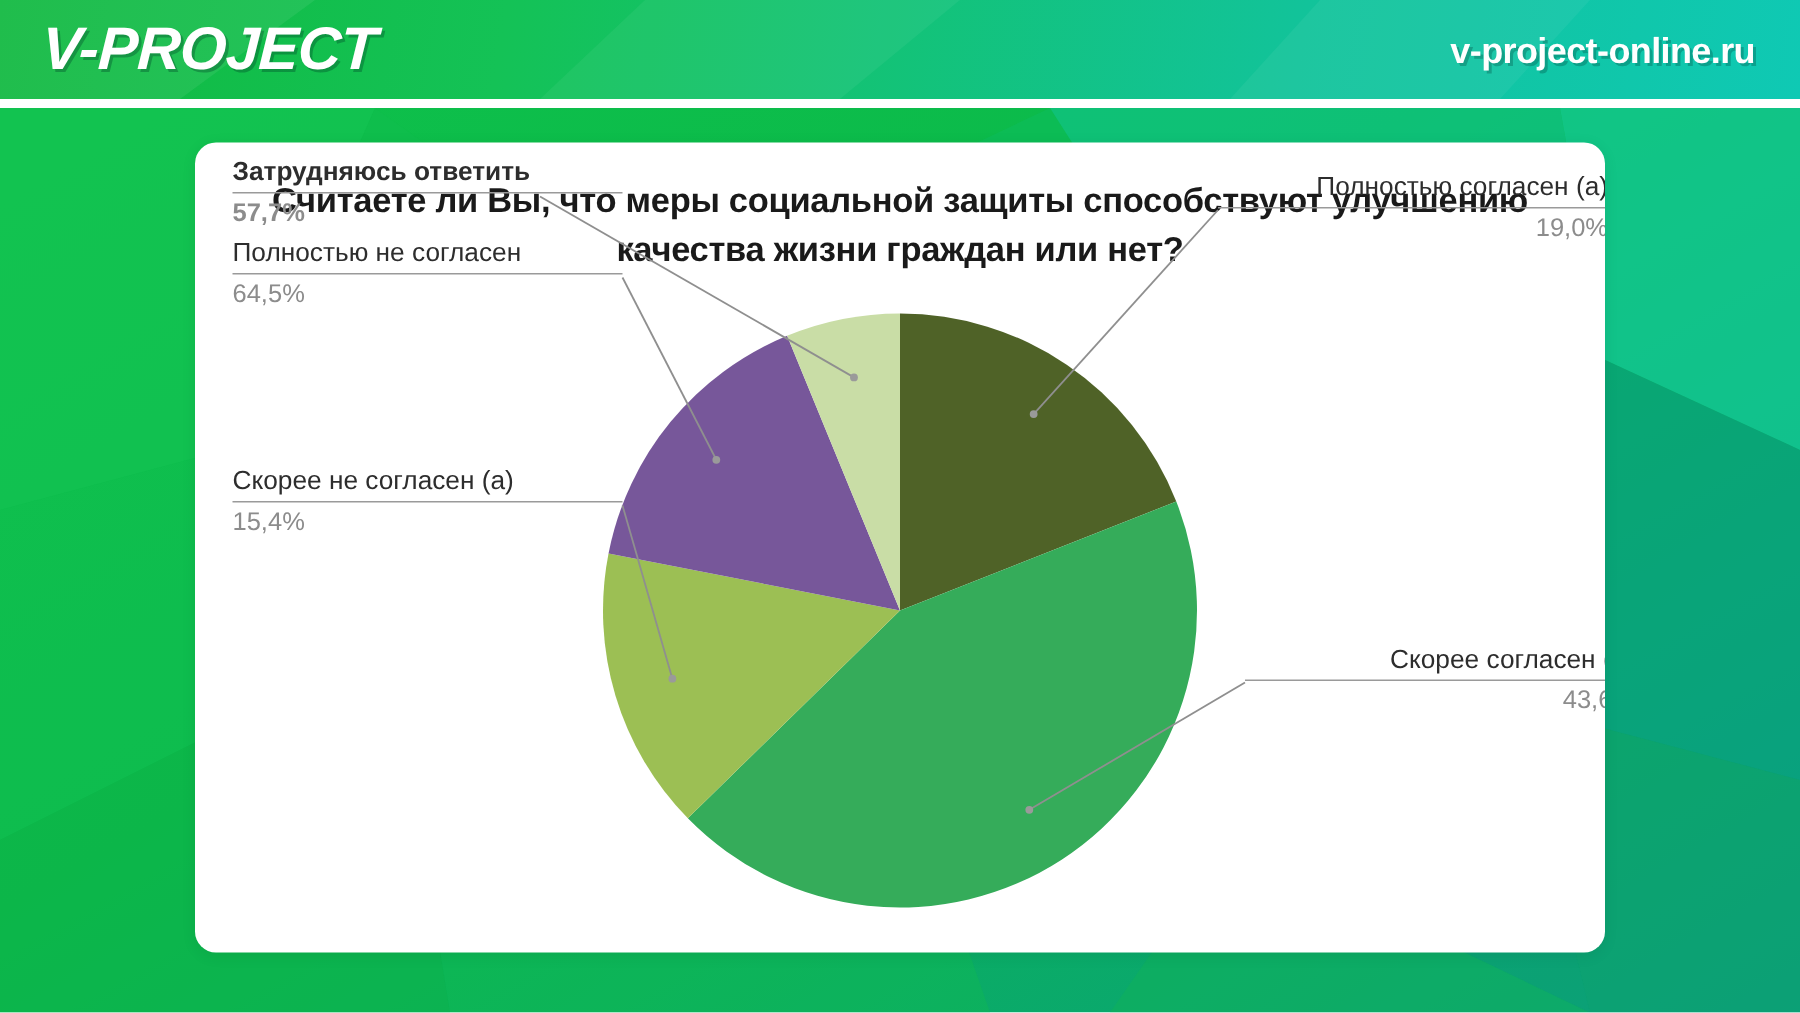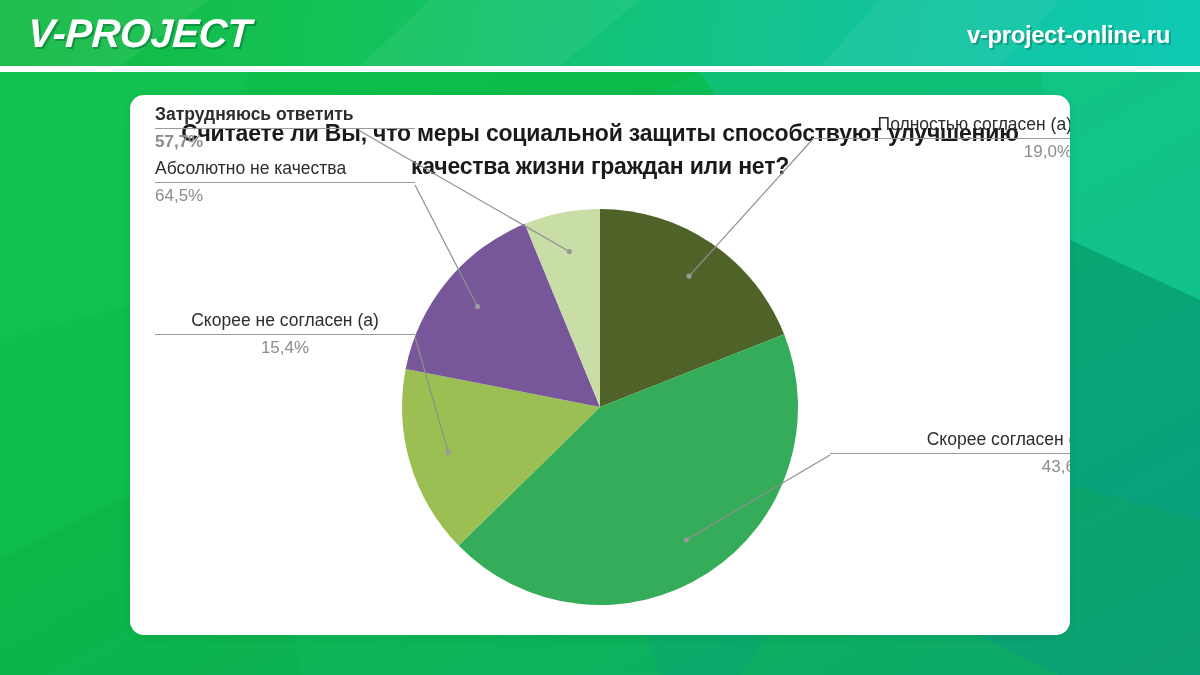--- a/index.html
+++ b/index.html
@@ -118,21 +118,21 @@
   .callout .cl-value {
     font-size: 17px;
     line-height: 22px;
     color: #8c8c8c;
   }
   .callout.align-left  { text-align: left; }
   .callout.align-right { text-align: right; }
 
   #callout-0 { left: 682px; top: 18px; }   
   #callout-1 { left: 700px; top: 333px; }  
-  #callout-2 { left: 25px;  top: 214px; text-align: center; }  
+  #callout-2 { left: 25px;  top: 214px; }  
   #callout-3 { left: 25px;  top: 62px; }   
   #callout-4 { left: 25px;  top: 8px; font-weight: bold; }    
 </style>
 </head>
 <body>
 
 <div id="stage">
 
   <svg id="bg-poly" viewBox="0 0 1200 675" preserveAspectRatio="none">
     <defs>
@@ -206,21 +206,21 @@
       <div class="cl-value">43,6%</div>
     </div>
 
     <div class="callout align-left" id="callout-2">
       <div class="cl-name">Скорее не согласен (а)</div>
       <div class="cl-rule"></div>
       <div class="cl-value">15,4%</div>
     </div>
 
     <div class="callout align-left" id="callout-3">
-      <div class="cl-name">Абсолютно не качества</div>
+      <div class="cl-name">Полностью не согласен</div>
       <div class="cl-rule"></div>
       <div class="cl-value">64,5%</div>
     </div>
 
     <div class="callout align-left" id="callout-4">
       <div class="cl-name">Затрудняюсь ответить</div>
       <div class="cl-rule"></div>
       <div class="cl-value">57,7%</div>
     </div>
 

